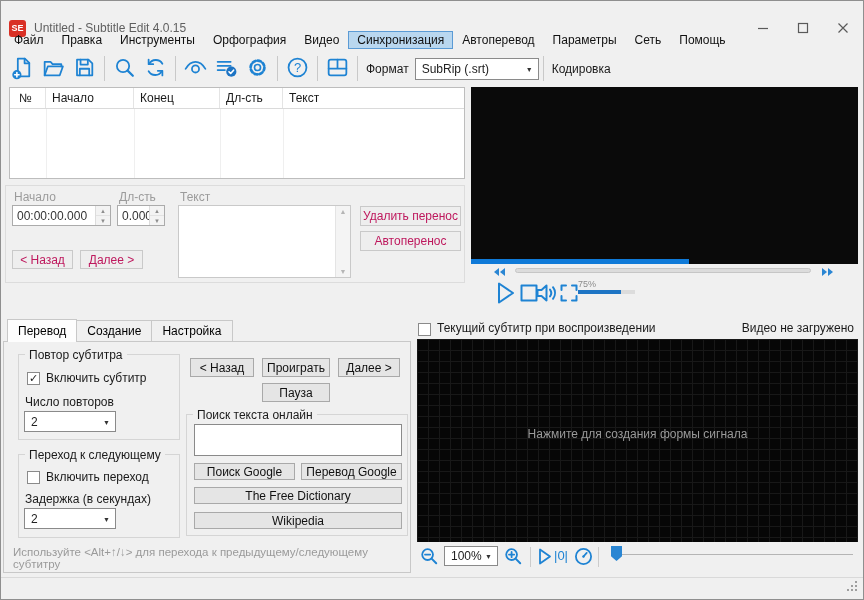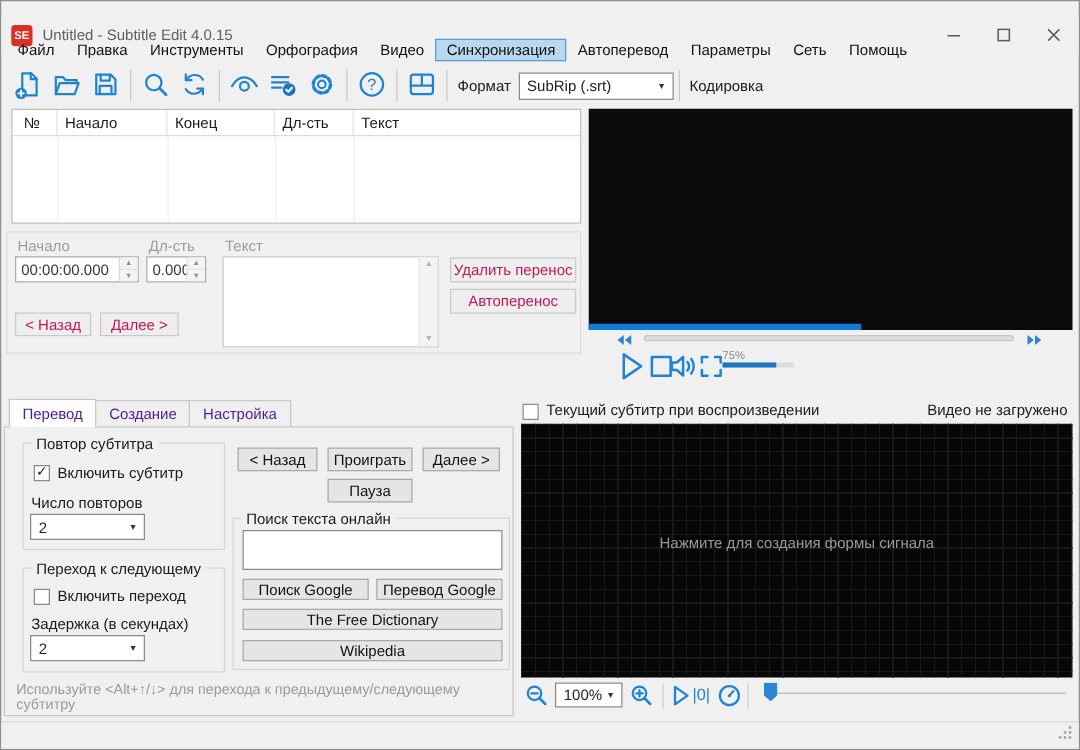--- a/index.html
+++ b/index.html
@@ -59,21 +59,21 @@
   .seek-track { position:absolute; left:44px; right:47px; top:4px; height:5px; background:#dcdcdc; border:1px solid #c6c6c6; border-radius:3px; }
   .pc-row { position:absolute; left:470px; top:278px; width:387px; height:30px; }
   .pc-ico { position:absolute; }
   .pc-ico svg { stroke:#1e83d3; fill:none; stroke-width:2; stroke-linecap:round; stroke-linejoin:round; }
   .vol-label { position:absolute; left:107px; top:0; font-size:9px; color:#8a8a8a; }
   .vol-track { position:absolute; left:107px; top:11px; width:57px; height:4px; background:#dcdcdc; }
   .vol-fill { height:100%; width:75%; background:#1d74c4; }
 
   
   .tabstrip { position:absolute; left:6px; top:319px; height:22px; display:flex; }
-  .tab { padding:3px 10px 0 10px; border:1px solid #c8c8c8; border-bottom:none; background:#f0f0f0; color:#4c1d95; margin-right:-1px; }
+  .tab { padding:3px 10px 0 10px; border:1px solid #c8c8c8; border-bottom:none; background:#f0f0f0; color:#000000; margin-right:-1px; }
   .tab.active { background:#fdfdfd; position:relative; z-index:2; padding-top:4px; margin-top:-1px; }
   .tabpage { position:absolute; left:2px; top:340px; width:408px; height:232px; border:1px solid #c8c8c8; background:#f0f0f0; }
   .groupbox { position:absolute; border:1px solid #d5d5d5; }
   .gb-title { position:absolute; top:-7px; left:6px; background:#f0f0f0; padding:0 4px; color:#1a1a1a; }
   .cb { position:absolute; width:13px; height:13px; background:#fff; border:1px solid #8a8a8a; font-size:11px; line-height:11px; text-align:center; color:#1c1c1c; }
   .cb.checked::after { content:"✓"; }
   .cb-label { position:absolute; color:#1a1a1a; }
   .hint { position:absolute; left:12px; top:545px; width:392px; color:#9a9a9a; font-size:11.5px; }
 
   

